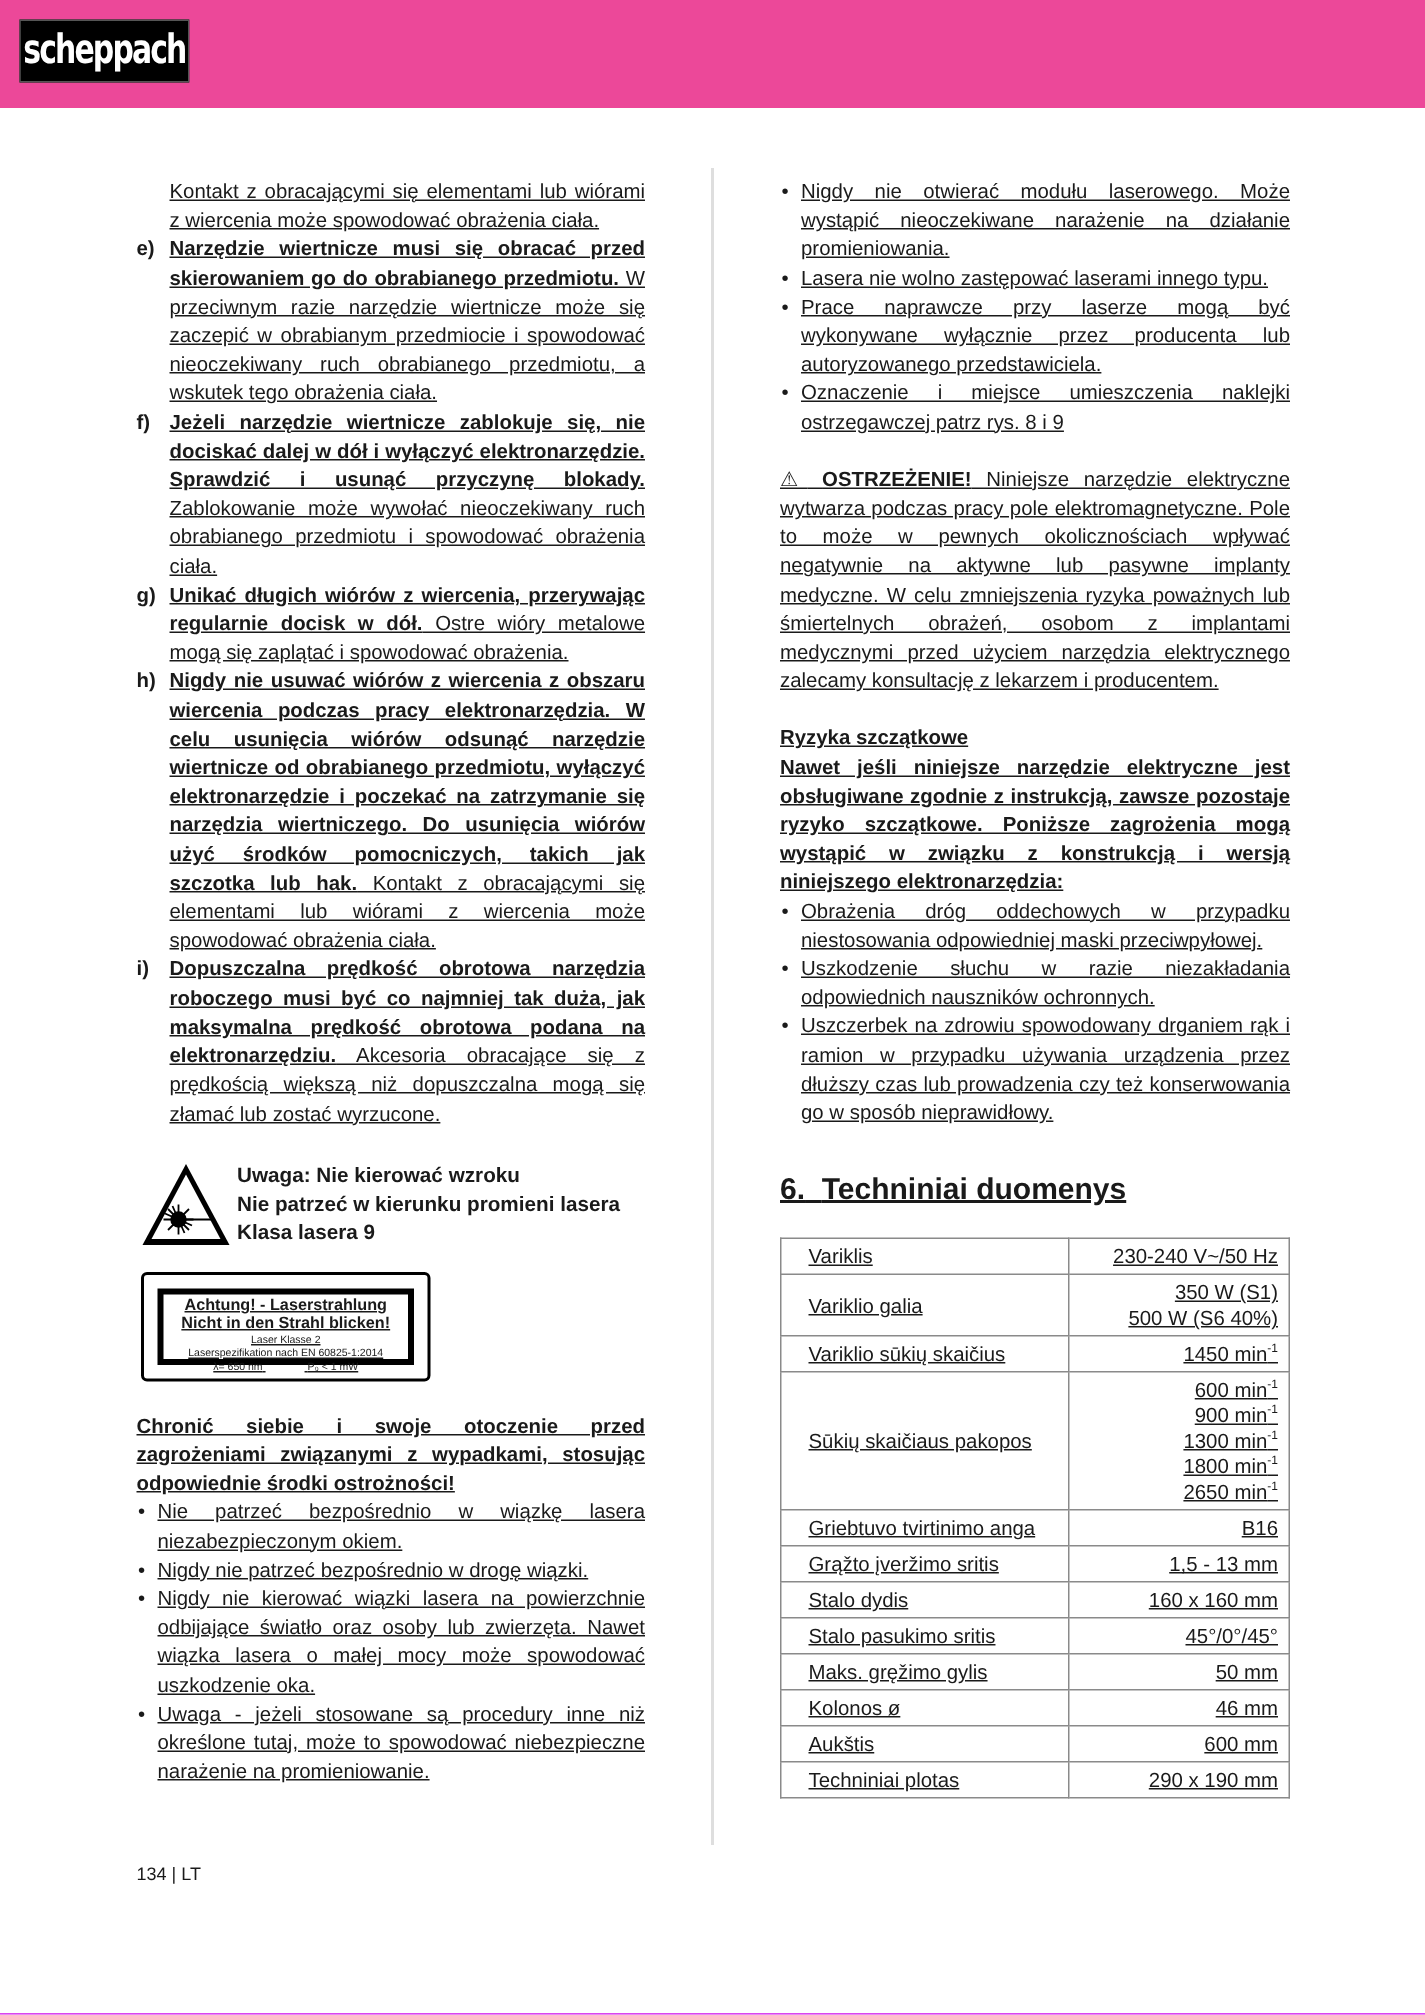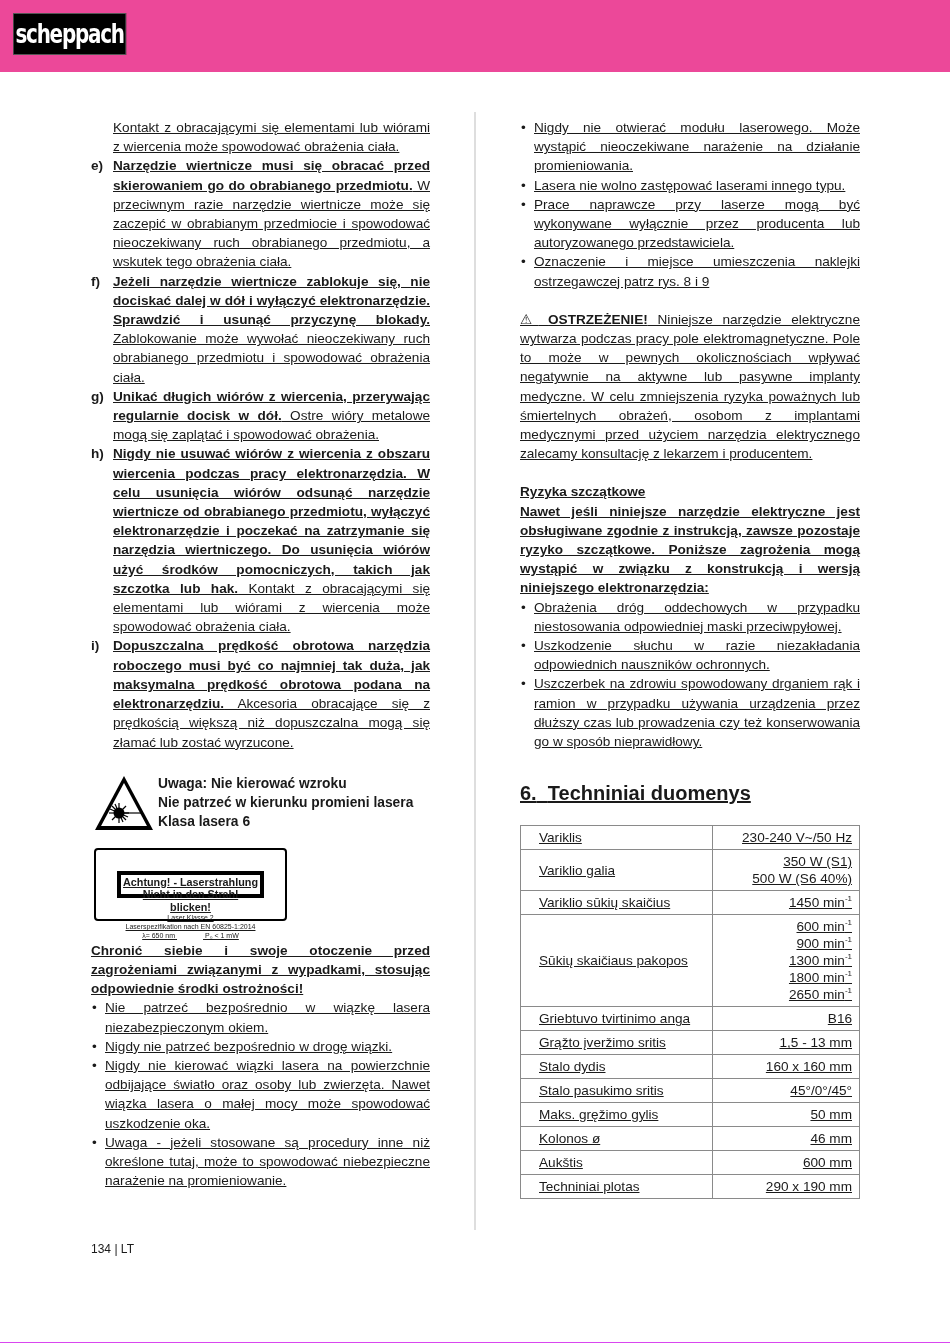--- a/index.html
+++ b/index.html
@@ -20,21 +20,21 @@
   .item { position: relative; padding-left: 22px; }
   .item .mk { position: absolute; left: 0; top: 0; font-weight: bold; }
   .cont { padding-left: 22px; }
   .bul { position: relative; padding-left: 14px; }
   .bul .dot { position: absolute; left: 1px; top: 0; }
   .gap { height: 19px; }
 
   .laser-block { position: relative; height: 62px; margin-top: 20px; }
   .laser-tri { position: absolute; left: 2px; top: 0; }
   .laser-text { position: absolute; left: 67px; top: 0; font-weight: bold; font-size: 13.8px; line-height: 19px; text-align: left; white-space: nowrap; }
-  .laser-label { margin-top: 0; margin-left: 3px; width: 193px; height: 73px; border: 2px solid #000; border-radius: 4px; padding: 21px; }
+  .laser-label { margin-top: 0; margin-left: 3px; width: 193px; height: 73px; border: 2px solid #000; border-radius: 4px; padding: 9px; }
   .laser-label-inner { border: 4px solid #000; height: 100%; text-align: center; padding-top: 1px; }
   .ll1 { font-weight: bold; font-size: 10.8px; line-height: 12.5px; }
   .ll2 { font-size: 7px; line-height: 9px; }
 
   .section-title { font-weight: bold; font-size: 20px; line-height: 24px; margin-top: 0; text-align: left; }
   .spec { width: 340px; border-collapse: collapse; margin-top: 20px; font-size: 13.6px; }
   .spec td { border: 1px solid #8a8a8a; padding: 3px 7px 3px 18px; line-height: 17px; vertical-align: middle; }
   .spec td.v { text-align: right; }
   .spec td { border-left: 1px solid #8a8a8a; border-right: 1px solid #8a8a8a; }
   sup { font-size: 8px; vertical-align: 6px; line-height: 0; }
@@ -87,21 +87,21 @@
         <line x1="19" y1="32" x2="33" y2="46"></line>
         <line x1="19" y1="46" x2="33" y2="32"></line>
         <line x1="22" y1="30" x2="30" y2="48"></line>
         <line x1="17" y1="35" x2="35" y2="43"></line>
         <line x1="30" y1="39" x2="48" y2="39"></line>
       </g>
     </svg>
     <div class="laser-text">
       <div>Uwaga: Nie kierować wzroku</div>
       <div>Nie patrzeć w kierunku promieni lasera</div>
-      <div>Klasa lasera 6</div>
+      <div>Klasa lasera 9</div>
     </div>
   </div>
 
   <div class="laser-label" style="margin-top:12px;">
     <div class="laser-label-inner">
       <div class="ll1">Achtung! - Laserstrahlung</div>
       <div class="ll1">Nicht in den Strahl blicken!</div>
       <div class="ll2">Laser Klasse 2</div>
       <div class="ll2">Laserspezifikation nach EN 60825-1:2014</div>
       <div class="ll2">

